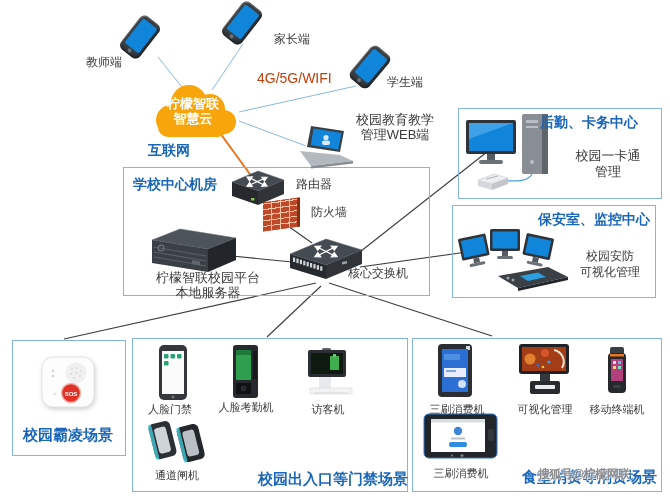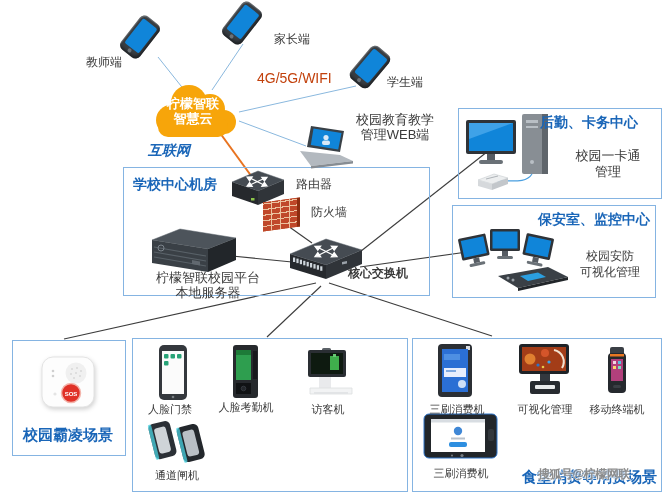--- a/index.html
+++ b/index.html
@@ -86,21 +86,21 @@
         <circle cx="63" cy="29" r="15"></circle>
         <circle cx="77" cy="42" r="12"></circle>
         <rect x="11" y="37" width="70" height="20" rx="10"></rect>
       </g>
     </svg>
     <div class="cloud-text">
       <div>柠檬智联</div>
       <div>智慧云</div>
     </div>
   </div>
-  <div class="lbl blue-bold" style="left:148px;top:142px;font-size:14px;font-style:italic;">互联网</div>
+  <div class="lbl blue-bold" style="left:148px;top:142px;font-size:14px;">互联网</div>
 
   <div class="dev" style="left:298px;top:124px;">
     <svg width="58" height="46" viewBox="0 0 58 46">
       <polygon points="13,2 46,7 42,28 9,23" fill="#394046"></polygon>
       <polygon points="15.5,4.5 43.5,9 40.2,25.5 12.8,21" fill="#1085d9"></polygon>
       <circle cx="28" cy="13.5" r="2.6" fill="#d8e9f8"></circle>
       <rect x="24" y="16.5" width="8" height="4.5" rx="2" fill="#d8e9f8"></rect>
       <polygon points="2,27 42,31 55,37 13,42" fill="#b3b9bf"></polygon>
       <polygon points="13,42 55,37 55,39.5 13,44.5" fill="#878d93"></polygon>
     </svg>
@@ -173,21 +173,21 @@
       <g stroke="#fff" stroke-width="1.3" fill="#fff">
         <line x1="33" y1="21" x2="47" y2="14"></line>
         <polygon points="51,12.4 45.4,12.2 48.2,16.2"></polygon>
         <polygon points="29,22.6 34.6,22.8 31.8,18.6"></polygon>
         <line x1="33" y1="14" x2="47" y2="21"></line>
         <polygon points="51,22.6 45.4,22.8 48.2,18.6"></polygon>
         <polygon points="29,12.4 34.6,12.2 31.8,16.2"></polygon>
       </g>
     </svg>
   </div>
-  <div class="lbl" style="left:348px;top:265px;font-weight:bold;">核心交换机</div>
+  <div class="lbl" style="left:348px;top:265px;">核心交换机</div>
 
   <div class="box" style="left:458px;top:108px;width:202px;height:89px;"></div>
   <div class="box-title" style="left:540px;top:114px;">后勤、卡务中心</div>
   <div class="dev" style="left:466px;top:112px;">
     <svg width="100" height="84" viewBox="0 0 100 84">
       <rect x="0" y="8" width="50" height="34" rx="2" fill="#2f3338"></rect>
       <rect x="3" y="11" width="44" height="28" fill="#1085d9"></rect>
       <polygon points="3,11 47,11 3,27" fill="#3fa2e8"></polygon>
       <rect x="21" y="42" width="8" height="6" fill="#565c63"></rect>
       <rect x="13" y="48" width="24" height="4" rx="2" fill="#6a7177"></rect>
@@ -321,20 +321,21 @@
       </g>
       <g transform="rotate(-14 45 28)">
         <rect x="34" y="9" width="22" height="36" rx="5" fill="#23272c"></rect>
         <rect x="39" y="14" width="12" height="26" rx="3" fill="#b9bfc5"></rect>
         <rect x="34" y="9" width="3.5" height="36" rx="1.7" fill="#49d2e0" opacity="0.75"></rect>
       </g>
     </svg>
   </div>
   <div class="devlbl" style="left:142px;top:468px;width:70px;">通道闸机</div>
 
+  <div class="scene-title" style="left:258px;top:470px;">校园出入口等门禁场景</div>
 
   <div class="box" style="left:412px;top:338px;width:248px;height:152px;"></div>
 
   <div class="dev" style="left:436px;top:342px;">
     <svg width="40" height="58" viewBox="0 0 40 58">
       <rect x="2" y="2" width="34" height="53" rx="4" fill="#2b2f34"></rect>
       <rect x="30" y="4" width="4" height="4" fill="#d9dde1"></rect>
       <rect x="6" y="7" width="26" height="43" fill="#2b6fd4"></rect>
       <rect x="8" y="12" width="16" height="6" fill="#4e8fe2"></rect>
       <rect x="8" y="26" width="22" height="9" fill="#e8eefc"></rect>

